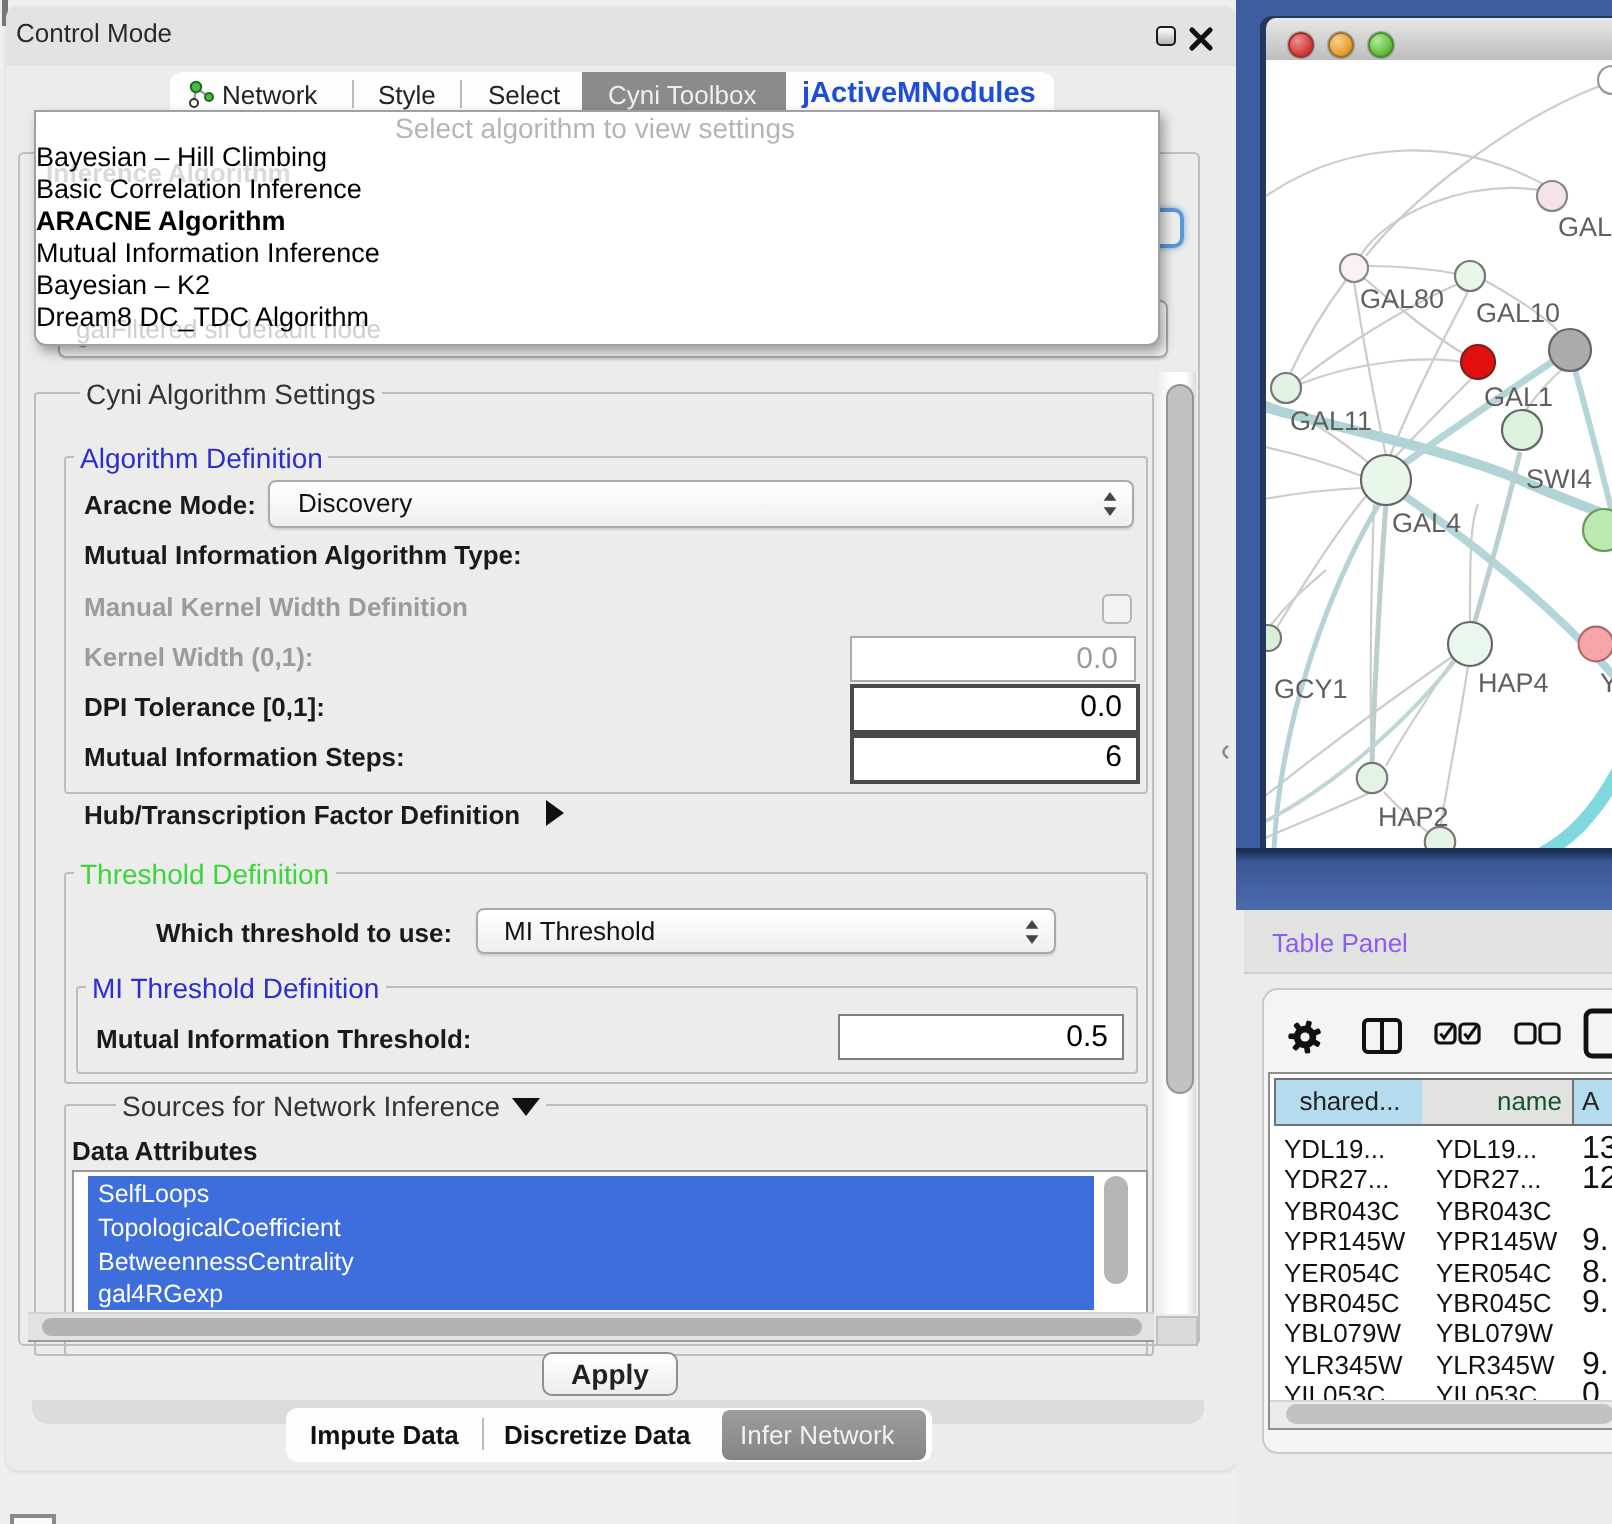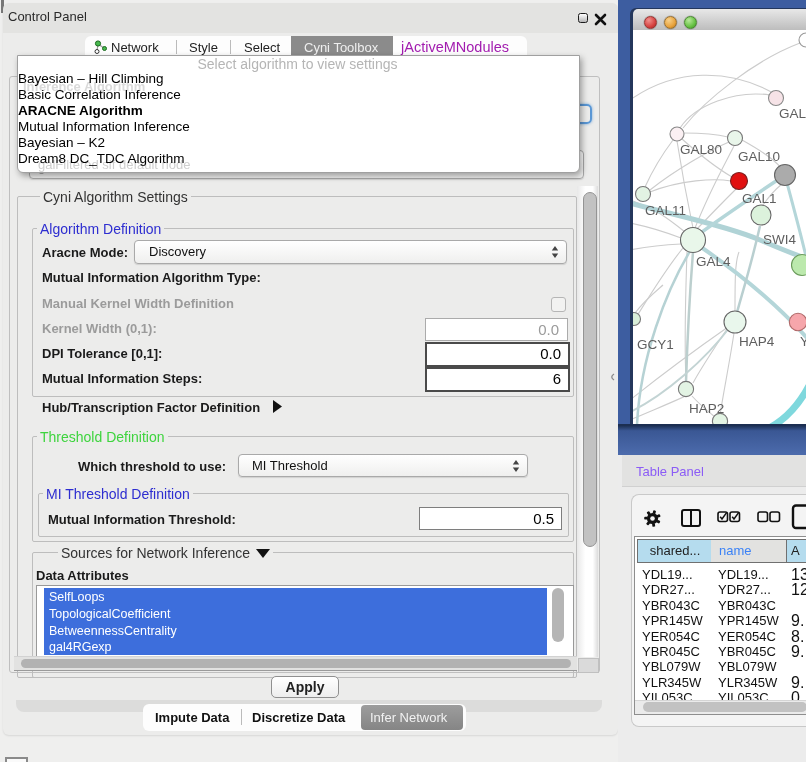--- a/index.html
+++ b/index.html
@@ -17,41 +17,41 @@
 .gtitle{position:absolute;font-size:14px;background:#ececeb;padding:0 3px;white-space:nowrap;}
 </style>
 </head>
 <body>
 <div id="root">
 
 <div class="abs" id="lwin" style="left:3px;top:3px;width:615px;height:732px;background:#ececeb;border-radius:6px;box-shadow:0 1px 2px rgba(0,0,0,.10);"></div>
 <div class="abs" style="left:1px;top:0;width:3px;height:13px;background:#777;"></div>
 
 <div class="abs" style="left:3px;top:3px;width:615px;height:30px;background:#e3e3e1;border-radius:6px 6px 0 0;"></div>
-<div class="abs" style="left:8px;top:9px;font-size:13px;color:#2a2a2a;">Control Panel</div>
+<div class="abs" style="left:8px;top:9px;font-size:13px;color:#2a2a2a;">Control Mode</div>
 <div class="abs" style="left:578px;top:13px;width:8px;height:8px;border:1.8px solid #1c1c1c;border-radius:2.5px;background:linear-gradient(#fff,#b5b5b5);"></div>
 <svg class="abs" style="left:594px;top:13px;" width="13" height="13" viewBox="0 0 13 13">
       <path d="M2 2 L11 11 M11 2 L2 11" stroke="#111" stroke-width="2.6" stroke-linecap="round"></path>
     </svg>
 
 <div class="abs" style="left:85px;top:36px;width:442px;height:23px;background:#fdfdfd;border-radius:6px 6px 0 0;"></div>
 <svg class="abs" style="left:94px;top:40px;" width="14" height="15" viewBox="0 0 14 15">
 <path d="M4 4 L3 11 M4 4 L10 8" stroke="#9a9a9a" stroke-width="1.2" fill="none"></path>
 <circle cx="4" cy="3.5" r="2.6" fill="#49b84e" stroke="#1c6b20" stroke-width="1"></circle>
 <circle cx="3" cy="11.5" r="2" fill="#fff" stroke="#333" stroke-width="1"></circle>
 <circle cx="10.5" cy="8.5" r="2" fill="#49b84e" stroke="#1c6b20" stroke-width="1"></circle>
 </svg>
 <div class="abs" style="left:111px;top:40px;font-size:13px;color:#222;">Network</div>
 <div class="abs" style="left:176px;top:40px;width:1px;height:14px;background:#bbb;"></div>
 <div class="abs" style="left:189px;top:40px;font-size:13px;color:#222;">Style</div>
 <div class="abs" style="left:230px;top:40px;width:1px;height:14px;background:#bbb;"></div>
 <div class="abs" style="left:244px;top:40px;font-size:13px;color:#222;">Select</div>
 <div class="abs" style="left:291px;top:36px;width:102px;height:23px;background:#8b8b8b;"></div>
 <div class="abs" style="left:304px;top:40px;font-size:13px;color:#efefef;">Cyni Toolbox</div>
-<div class="abs" style="left:401px;top:39px;font-size:14.5px;font-weight:normal;color:#a21caf;">jActiveMNodules</div>
+<div class="abs" style="left:401px;top:39px;font-size:14.5px;font-weight:bold;color:#1d4ed8;">jActiveMNodules</div>
 
 <div class="abs" style="left:9px;top:76px;width:589px;height:595px;border:1px solid #bfbfbf;border-radius:3px;"></div>
 
 <div class="abs" style="left:571px;top:104px;width:17px;height:16px;border:2.5px solid #5a97d5;border-radius:5px;box-shadow:0 0 3px rgba(90,151,213,.8);"></div>
 <div class="combo" style="left:29px;top:150px;width:553px;height:27px;"></div>
 <div class="abs dis" style="left:38px;top:159px;font-size:13px;">galFiltered sif default node</div>
 
 <div class="abs" id="content" style="left:13px;top:186px;width:564px;height:471px;overflow:hidden;">
 </div>
 
@@ -248,21 +248,21 @@
     </svg>
 <svg class="abs" style="left:791px;top:504px;" width="15" height="26" viewBox="0 0 15 26" id="docicon">
       <rect x="2" y="1.5" width="16" height="22.5" rx="3" fill="none" stroke="#111" stroke-width="2.4"></rect>
     </svg>
 
 <div class="abs" style="left:634px;top:536px;width:172px;height:177px;background:#fff;border:1px solid #8e8e8e;border-right:none;overflow:hidden;">
   <div style="position:absolute;left:2px;top:2px;width:73px;height:22px;background:#b5dcee;border:1px solid #707070;"></div>
   <div style="position:absolute;left:76px;top:2px;width:75px;height:22px;background:#e2e2e0;border:1px solid #707070;border-left:none;"></div>
   <div style="position:absolute;left:152px;top:2px;width:30px;height:22px;background:#b5dcee;border:1px solid #707070;border-left:none;"></div>
   <div style="position:absolute;left:9px;top:6px;width:62px;text-align:center;font-size:13px;color:#222;">shared...</div>
-  <div style="position:absolute;left:84px;top:6px;width:62px;text-align:left;font-size:13px;color:#3b82f6;">name</div>
+  <div style="position:absolute;left:84px;top:6px;width:62px;text-align:right;font-size:13px;color:#14532d;">name</div>
   <div style="position:absolute;left:156px;top:6px;font-size:13px;color:#222;">A</div>
   <div style="position:absolute;left:7px;top:30px;font-size:13px;color:#111;line-height:15.4px;">YDL19...<br>YDR27...<br>YBR043C<br>YPR145W<br>YER054C<br>YBR045C<br>YBL079W<br>YLR345W<br>YIL053C</div>
   <div style="position:absolute;left:83px;top:30px;font-size:13px;color:#111;line-height:15.4px;">YDL19...<br>YDR27...<br>YBR043C<br>YPR145W<br>YER054C<br>YBR045C<br>YBL079W<br>YLR345W<br>YIL053C</div>
   <div style="position:absolute;left:156px;top:30px;font-size:16px;color:#111;line-height:15.4px;">13<br>12<br>&nbsp;<br>9.<br>8.<br>9.<br>&nbsp;<br>9.<br>0.</div>
   <div style="position:absolute;left:0;top:163px;width:172px;height:14px;background:#ebebeb;border-top:1px solid #d5d5d5;"></div>
   <div style="position:absolute;left:8px;top:165px;width:164px;height:10px;background:#c2c2c2;border-radius:5px;"></div>
 </div>
 
 </div>
 

